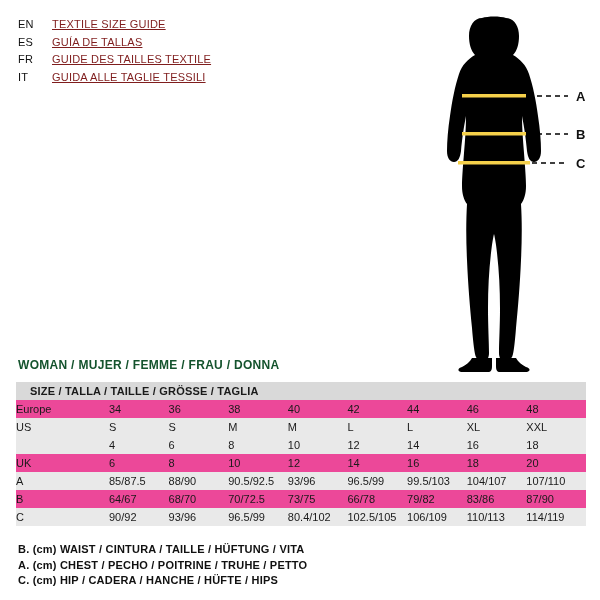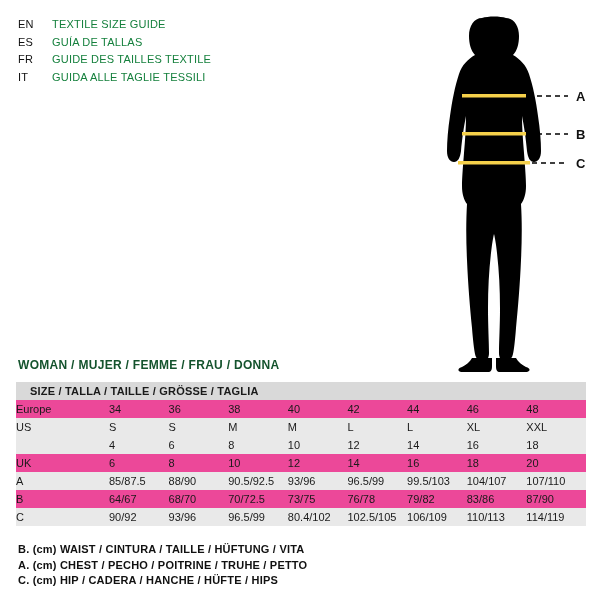--- a/index.html
+++ b/index.html
@@ -34,21 +34,22 @@
     font-size: 11px;
     line-height: 17.5px;
     letter-spacing: 0.2px;
   }
   .lang-code {
     width: 34px;
     flex: 0 0 34px;
     color: #111;
   }
   .lang-text {
-    color: #15803d;
+    color: #7f1d1d;
+    text-decoration: underline;
   }
 
   
   .figure-wrap {
     position: absolute;
     left: 400px;
     top: 8px;
     width: 200px;
     height: 365px;
   }
@@ -278,21 +279,21 @@
           <td class="val">99.5/103</td>
           <td class="val">104/107</td>
           <td class="val">107/110</td>
         </tr>
         <tr class="plain">
           <td class="label-col">B</td>
           <td class="val">64/67</td>
           <td class="val">68/70</td>
           <td class="val">70/72.5</td>
           <td class="val">73/75</td>
-          <td class="val">76/78</td>
+          <td class="val">66/78</td>
           <td class="val">79/82</td>
           <td class="val">83/86</td>
           <td class="val">87/90</td>
         </tr>
         <tr class="band">
           <td class="label-col">C</td>
           <td class="val">90/92</td>
           <td class="val">93/96</td>
           <td class="val">96.5/99</td>
           <td class="val">80.4/102</td>

